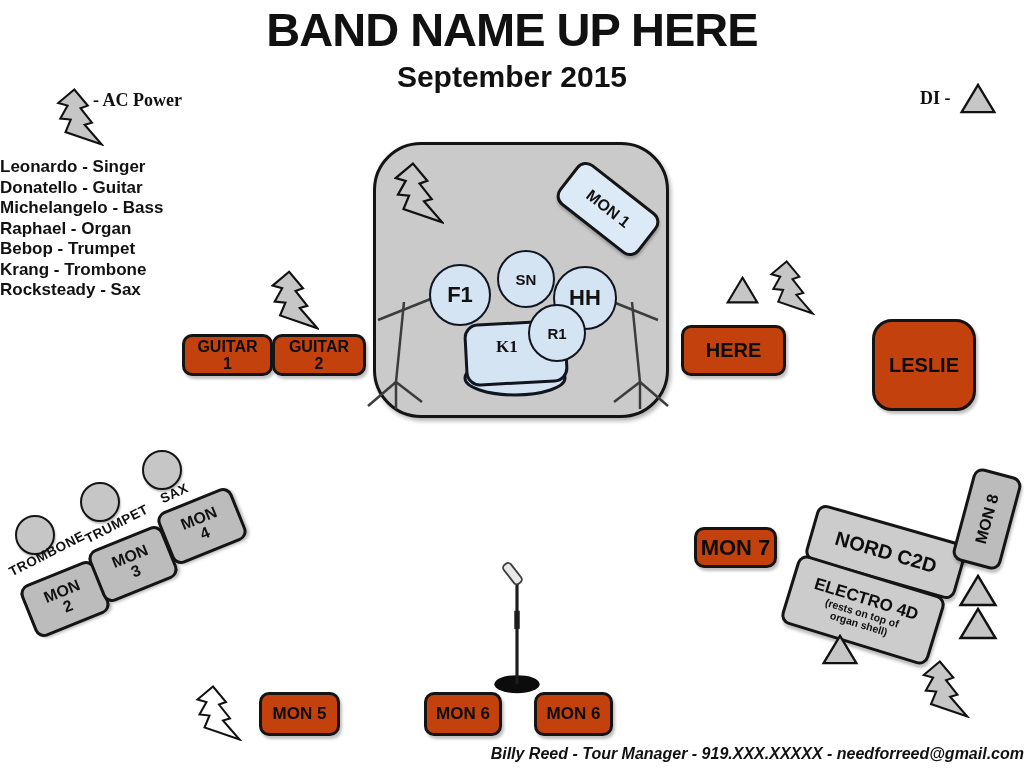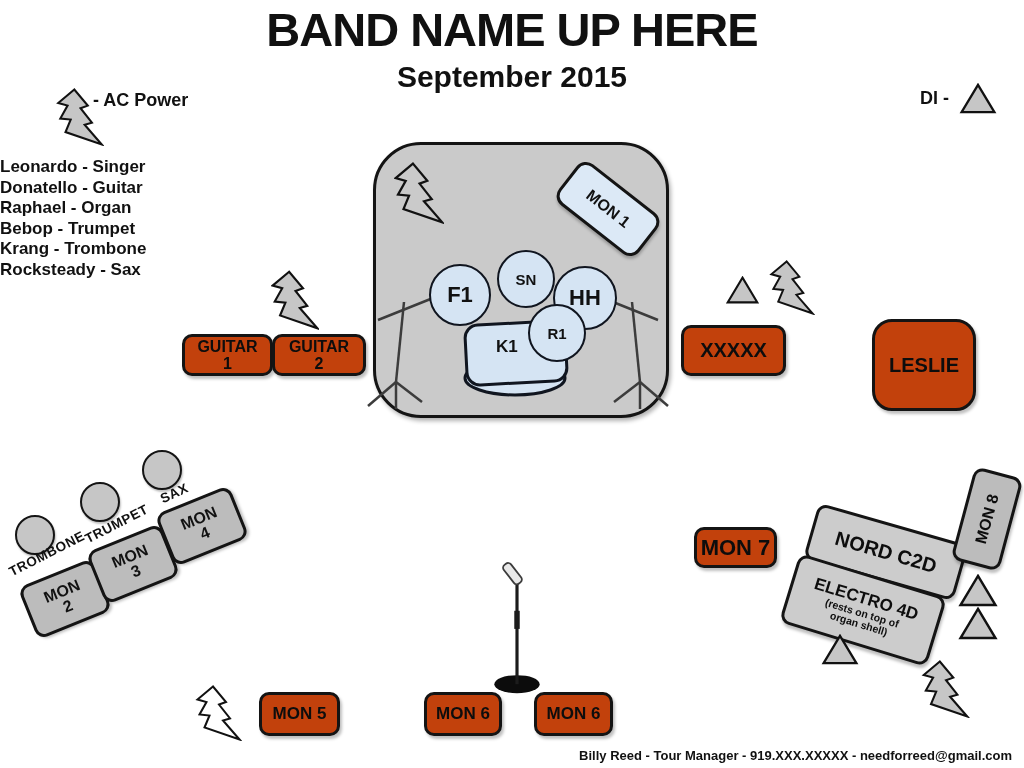--- a/index.html
+++ b/index.html
@@ -4,22 +4,22 @@
 <style>
   html,body{margin:0;padding:0;background:#fff;}
   #stage{
     position:relative;width:1024px;height:768px;background:#ffffff;overflow:hidden;
     font-family:"Liberation Sans",sans-serif;color:#111;
   }
   .abs{position:absolute;}
   .ttl{width:100%;text-align:center;font-weight:bold;}
   #title{top:2px;left:0;font-size:47px;letter-spacing:-1px;}
   #subtitle{top:60px;left:0;font-size:30px;}
-  #footer{right:12px;bottom:5px;font-size:13px;font-weight:bold;}
-  .lbl{font-weight:bold;white-space:nowrap;}
+  #footer{right:0;bottom:5px;font-size:16px;font-weight:bold;font-style:italic;}
+  .lbl{font-weight:bold;white-space:nowrap;font-family:Liberation Serif, serif;}
 
   
   .gbox{
     position:absolute;background:#c2410c;border:3px solid #141414;border-radius:10px;
     display:flex;flex-direction:column;align-items:center;justify-content:center;
     font-weight:bold;text-align:center;color:#0d0d0d;
     box-shadow:2px 3px 3px rgba(0,0,0,0.25);
   }
   .gbox .l1,.gbox .l2{line-height:17px;font-size:16px;}
 
@@ -111,20 +111,21 @@
   <div class="abs lbl" style="left:93px;top:90px;font-size:18px">- AC Power</div>
 
   <div class="abs lbl" style="left:920px;top:88px;font-size:18px">DI -</div>
   <svg class="abs tri" style="left:959px;top:83px" width="38" height="31">
       <use href="#sym-tri"></use>
     </svg>
 
   <div class="abs" style="left:0;top:157px;width:200px;text-align:left;font-weight:bold;font-size:17px;line-height:20.5px">
     <div>Leonardo - Singer</div>
     <div>Donatello - Guitar</div>
+    <div>Michelangelo - Bass</div>
     <div>Raphael - Organ</div>
     <div>Bebop - Trumpet</div>
     <div>Krang - Trombone</div>
     <div>Rocksteady - Sax</div>
   </div>
 
   <div id="riser" class="abs"></div>
   <svg class="abs bolt none" style="left:394px;top:162px" width="50" height="62">
       <use href="#sym-bolt"></use>
     </svg>
@@ -170,21 +171,21 @@
     <span class="l2">2</span>
   </div>
 
   <svg class="abs tri" style="left:725px;top:276px" width="35" height="28">
       <use href="#sym-tri"></use>
     </svg>
   <svg class="abs bolt gray" style="left:769px;top:260px" width="46" height="55">
       <use href="#sym-bolt"></use>
     </svg>
   <div class="gbox" style="left:681px;top:325px;width:99px;height:45px;font-size:20px">
-      <span>XXXXX</span>
+      <span>HERE</span>
     </div>
 
   <div class="gbox" style="left:872px;top:319px;width:98px;height:86px;font-size:20px;border-radius:20px">
       <span>LESLIE</span>
     </div>
 
   <div class="horn" style="left:15px;top:515px;width:36px;height:36px"></div>
   <div class="hornlbl" style="left:10px;top:565px;transform:rotate(-27deg)">TROMBONE</div>
   <div class="horn" style="left:80px;top:482px;width:36px;height:36px"></div>
   <div class="hornlbl" style="left:86px;top:532px;transform:rotate(-27deg)">TRUMPET</div>

